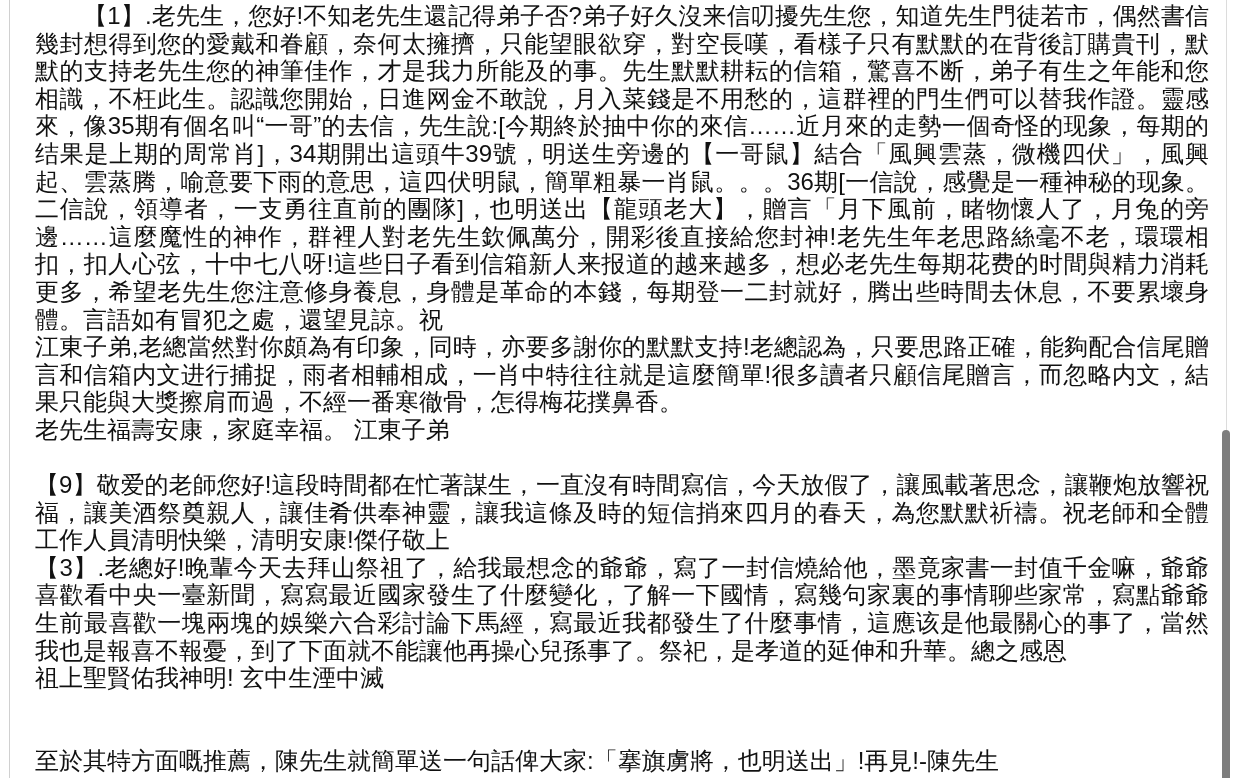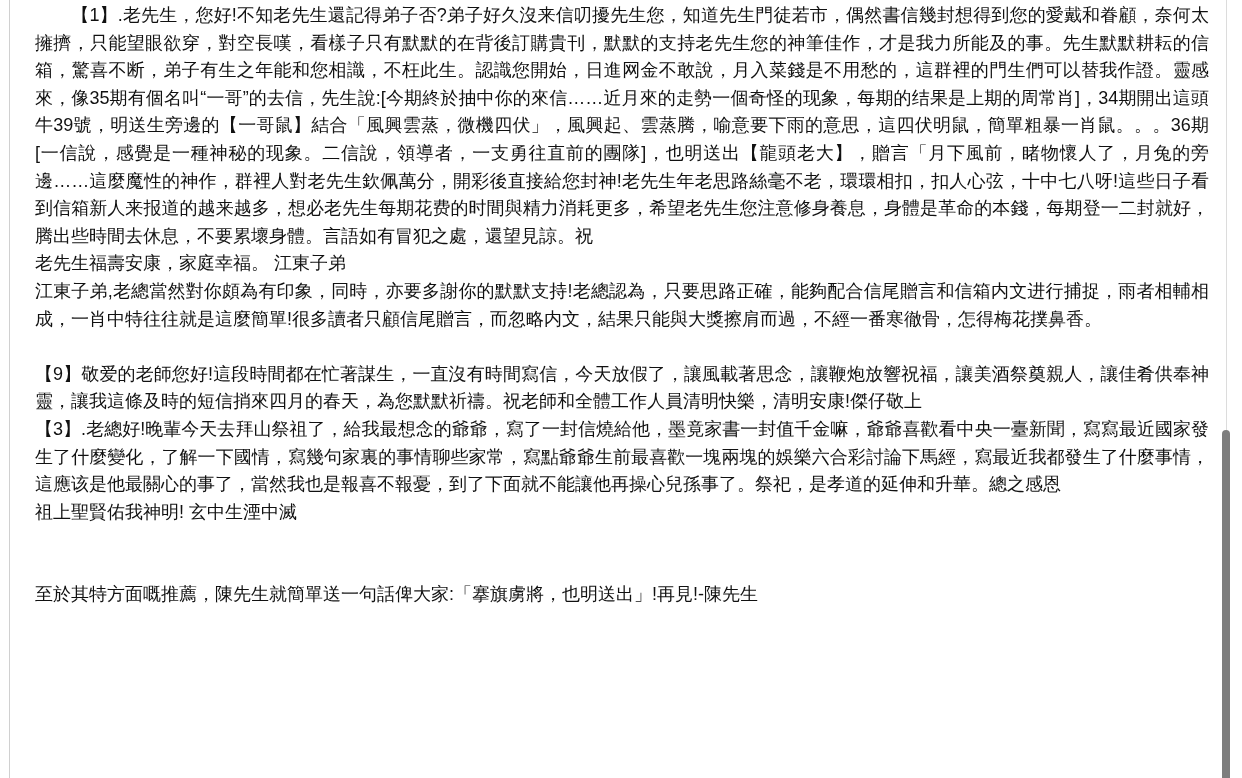--- a/index.html
+++ b/index.html
@@ -33,21 +33,21 @@
     width: 1px;
     height: 778px;
     background: #dcdcdc;
   }
   .content {
     position: absolute;
     left: 35px;
     top: 2px;
     width: 1174px;
     color: #111111;
-    font-size: 18px;
+    font-size: 24px;
     line-height: 27.6px;
     text-align: justify;
     word-break: break-all;
     overflow: hidden;
     height: 776px;
   }
   .para {
     margin: 0;
     padding: 0;
   }
@@ -65,22 +65,22 @@
   }
 </style>
 </head>
 <body>
 
 <div class="page">
   <div class="left-border"></div>
   <div class="right-track-line"></div>
   <div class="content">
       <p class="para">　　【1】.老先生，您好!不知老先生還記得弟子否?弟子好久沒来信叨擾先生您，知道先生門徒若市，偶然書信幾封想得到您的愛戴和眷顧，奈何太擁擠，只能望眼欲穿，對空長嘆，看樣子只有默默的在背後訂購貴刊，默默的支持老先生您的神筆佳作，才是我力所能及的事。先生默默耕耘的信箱，驚喜不断，弟子有生之年能和您相識，不枉此生。認識您開始，日進网金不敢說，月入菜錢是不用愁的，這群裡的門生們可以替我作證。靈感來，像35期有個名叫“一哥”的去信，先生說:[今期終於抽中你的來信……近月來的走勢一個奇怪的现象，每期的结果是上期的周常肖]，34期開出這頭牛39號，明送生旁邊的【一哥鼠】結合「風興雲蒸，微機四伏」，風興起、雲蒸腾，喻意要下雨的意思，這四伏明鼠，簡單粗暴一肖鼠。。。36期[一信說，感覺是一種神秘的现象。二信說，領導者，一支勇往直前的團隊]，也明送出【龍頭老大】，贈言「月下風前，睹物懷人了，月兔的旁邊……這麼魔性的神作，群裡人對老先生欽佩萬分，開彩後直接給您封神!老先生年老思路絲毫不老，環環相扣，扣人心弦，十中七八呀!這些日子看到信箱新人来报道的越来越多，想必老先生每期花费的时間與精力消耗更多，希望老先生您注意修身養息，身體是革命的本錢，每期登一二封就好，腾出些時間去休息，不要累壞身體。言語如有冒犯之處，還望見諒。祝</p>
+      <p class="para">江東子弟,老總當然對你頗為有印象，同時，亦要多謝你的默默支持!老總認為，只要思路正確，能夠配合信尾贈言和信箱内文进行捕捉，雨者相輔相成，一肖中特往往就是這麼簡單!很多讀者只顧信尾贈言，而忽略内文，結果只能與大獎擦肩而過，不經一番寒徹骨，怎得梅花撲鼻香。</p>
       <p class="para">老先生福壽安康，家庭幸福。 江東子弟</p>
-      <p class="para">江東子弟,老總當然對你頗為有印象，同時，亦要多謝你的默默支持!老總認為，只要思路正確，能夠配合信尾贈言和信箱内文进行捕捉，雨者相輔相成，一肖中特往往就是這麼簡單!很多讀者只顧信尾贈言，而忽略内文，結果只能與大獎擦肩而過，不經一番寒徹骨，怎得梅花撲鼻香。</p>
       <p class="para blank"></p>
       <p class="para">【9】敬爱的老師您好!這段時間都在忙著謀生，一直沒有時間寫信，今天放假了，讓風載著思念，讓鞭炮放響祝福，讓美酒祭奠親人，讓佳肴供奉神靈，讓我這條及時的短信捎來四月的春天，為您默默祈禱。祝老師和全體工作人員清明快樂，清明安康!傑仔敬上</p>
       <p class="para">【3】.老總好!晚輩今天去拜山祭祖了，給我最想念的爺爺，寫了一封信燒給他，墨竟家書一封值千金嘛，爺爺喜歡看中央一臺新聞，寫寫最近國家發生了什麼變化，了解一下國情，寫幾句家裏的事情聊些家常，寫點爺爺生前最喜歡一塊兩塊的娛樂六合彩討論下馬經，寫最近我都發生了什麼事情，這應该是他最關心的事了，當然我也是報喜不報憂，到了下面就不能讓他再操心兒孫事了。祭祀，是孝道的延伸和升華。總之感恩</p>
       <p class="para">祖上聖賢佑我神明! 玄中生湮中滅</p>
       <p class="para blank"></p>
       <p class="para blank"></p>
       <p class="para">至於其特方面嘅推薦，陳先生就簡單送一句話俾大家:「搴旗虜將，也明送出」!再見!-陳先生</p>
     </div>
   <div class="scroll-thumb"></div>
 </div>

